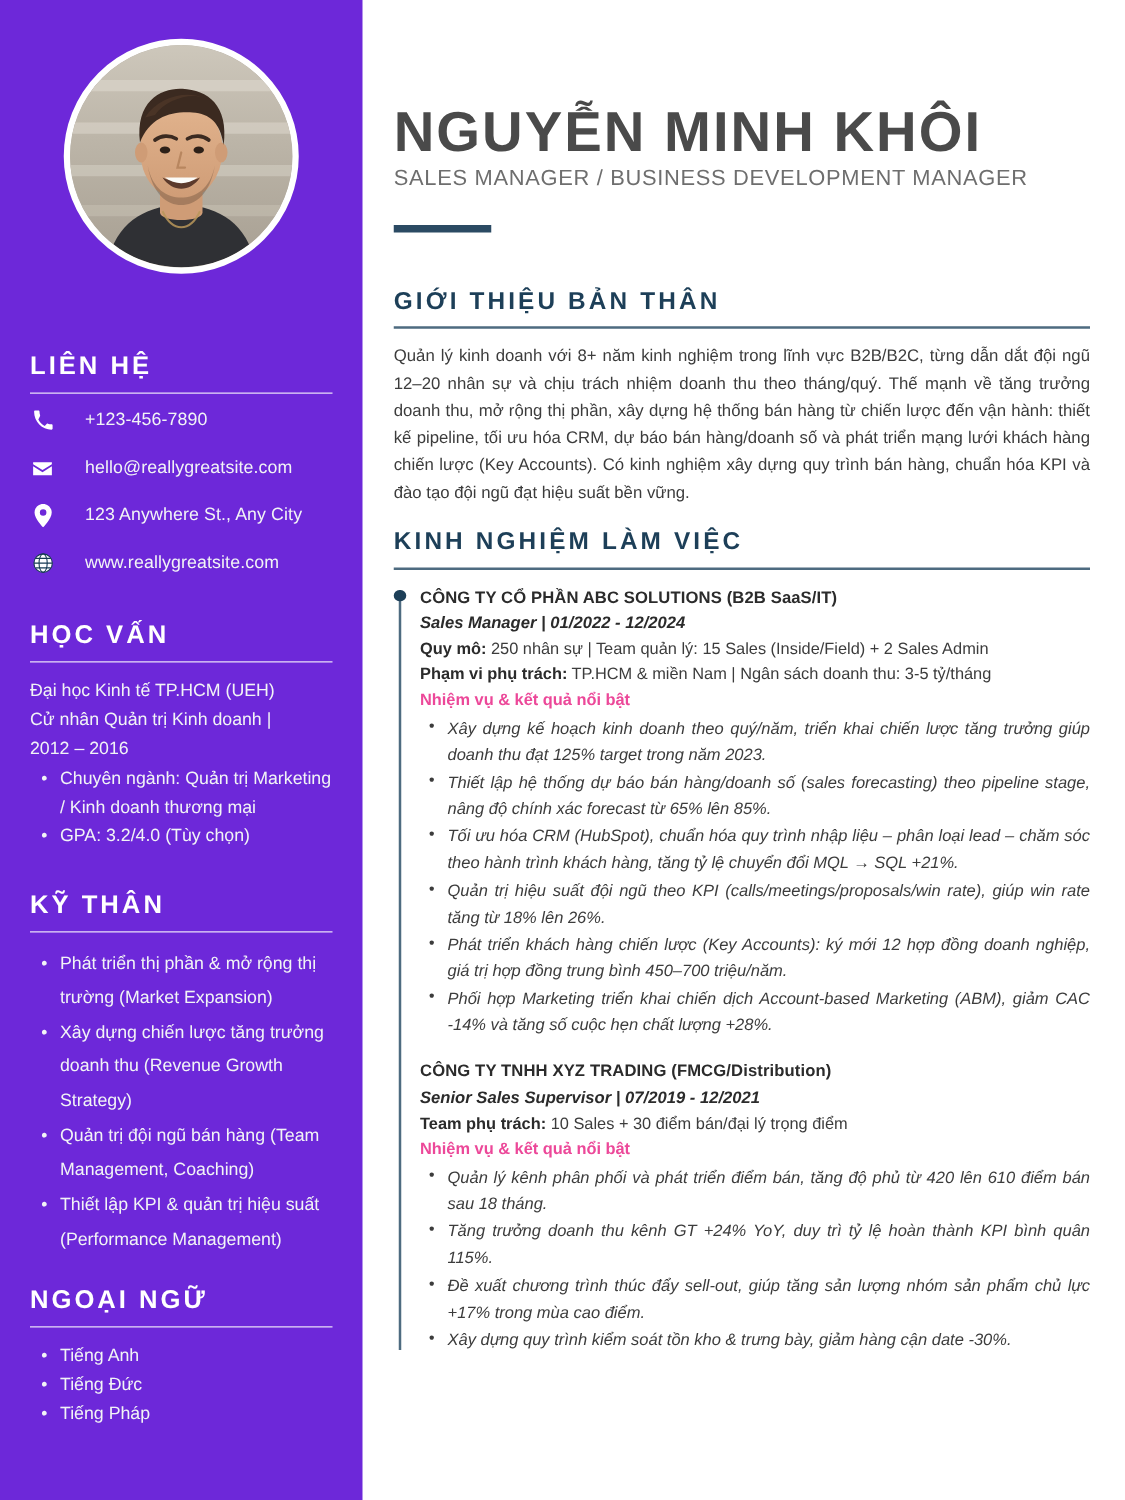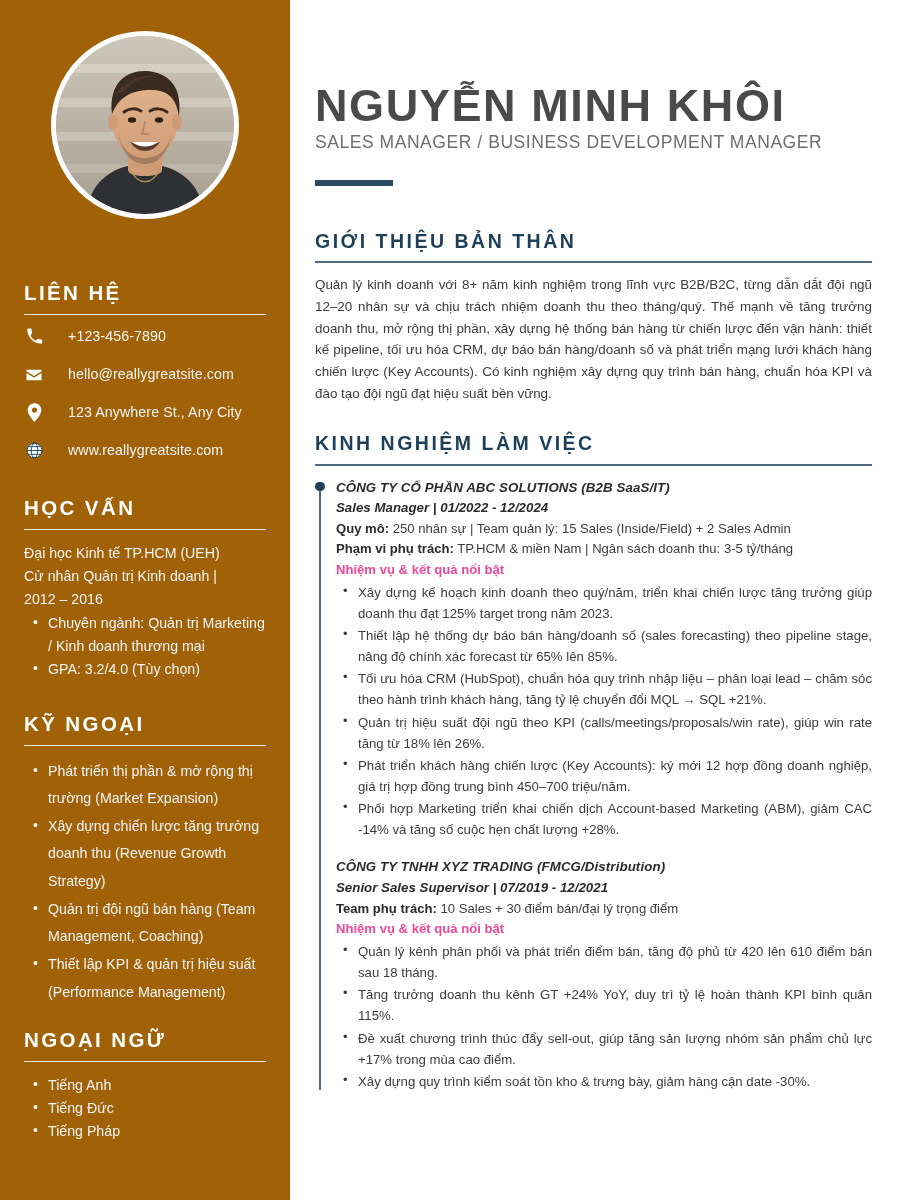--- a/index.html
+++ b/index.html
@@ -20,21 +20,21 @@
     background: #ffffff;
     overflow: hidden;
   }
 
   
   .sidebar {
     position: absolute;
     left: 0; top: 0;
     width: 290px;
     height: 1200px;
-    background: #a16207;
+    background: #6d28d9;
     color: #ffffff;
     padding: 0 24px;
   }
 
   .avatar-wrap {
     position: absolute;
     left: 50%;
     transform: translateX(-50%);
     top: 31px;
     width: 188px;
@@ -203,21 +203,20 @@
 
   .job { margin-bottom: 0; }
   .job + .job { margin-top: 17px; }
 
   .job-company {
     font-size: 13.3px;
     font-weight: bold;
     color: #2b2b2b;
     line-height: 1.55;
     letter-spacing: .1px;
-    font-style: italic;
   }
   .job-role {
     font-size: 13.3px;
     font-weight: bold;
     font-style: italic;
     color: #2b2b2b;
     line-height: 1.55;
   }
   .job-meta {
     font-size: 13.1px;
@@ -228,20 +227,21 @@
   .job-sub {
     font-size: 13.1px;
     font-weight: bold;
     color: #ec4899;
     line-height: 1.55;
   }
 
   .job-ul {
     list-style: none;
     margin-top: 2px;
+    font-style: italic;
   }
   .job-ul li {
     position: relative;
     padding-left: 22px;
     font-size: 13.2px;
     line-height: 1.6;
     color: #3c3c3c;
     text-align: justify;
     margin-bottom: 1px;
   }
@@ -365,21 +365,21 @@
       <div class="edu-line">Đại học Kinh tế TP.HCM (UEH)</div>
       <div class="edu-line">Cử nhân Quản trị Kinh doanh |</div>
       <div class="edu-line">2012 – 2016</div>
       <ul class="side-ul">
         <li>Chuyên ngành: Quản trị Marketing / Kinh doanh thương mại</li>
         <li>GPA: 3.2/4.0 (Tùy chọn)</li>
       </ul>
     </section>
 
     <section class="side-section" style="position:absolute; left:24px; top:712px; width:242px;">
-      <h2 class="side-h">KỸ NGOẠI</h2>
+      <h2 class="side-h">KỸ THÂN</h2>
       <div class="side-rule"></div>
       <ul class="side-ul skills-ul">
         <li>Phát triển thị phần &amp; mở rộng thị trường (Market Expansion)</li>
         <li>Xây dựng chiến lược tăng trưởng doanh thu (Revenue Growth Strategy)</li>
         <li>Quản trị đội ngũ bán hàng (Team Management, Coaching)</li>
         <li>Thiết lập KPI &amp; quản trị hiệu suất (Performance Management)</li>
       </ul>
     </section>
 
     <section class="side-section" style="position:absolute; left:24px; top:1028px; width:242px;">
@@ -399,21 +399,21 @@
     <h1 class="name">NGUYỄN MINH KHÔI</h1>
     <div class="role">SALES MANAGER / BUSINESS DEVELOPMENT MANAGER</div>
     <div class="accent-bar"></div>
 
     <section style="margin-top:44px;">
       <h2 class="main-h">GIỚI THIỆU BẢN THÂN</h2>
       <div class="main-rule"></div>
       <p class="summary">Quản lý kinh doanh với 8+ năm kinh nghiệm trong lĩnh vực B2B/B2C, từng dẫn dắt đội ngũ 12–20 nhân sự và chịu trách nhiệm doanh thu theo tháng/quý. Thế mạnh về tăng trưởng doanh thu, mở rộng thị phần, xây dựng hệ thống bán hàng từ chiến lược đến vận hành: thiết kế pipeline, tối ưu hóa CRM, dự báo bán hàng/doanh số và phát triển mạng lưới khách hàng chiến lược (Key Accounts). Có kinh nghiệm xây dựng quy trình bán hàng, chuẩn hóa KPI và đào tạo đội ngũ đạt hiệu suất bền vững.</p>
     </section>
 
-    <section style="margin-top:28px;">
+    <section style="margin-top:18px;">
       <h2 class="main-h">KINH NGHIỆM LÀM VIỆC</h2>
       <div class="main-rule"></div>
 
       <div class="timeline">
         <div class="tl-line"></div>
         <div class="tl-dot"></div>
 
         <article class="job">
           <div class="job-company">CÔNG TY CỔ PHẦN ABC SOLUTIONS (B2B SaaS/IT)</div>
           <div class="job-role">Sales Manager | 01/2022 - 12/2024</div>

